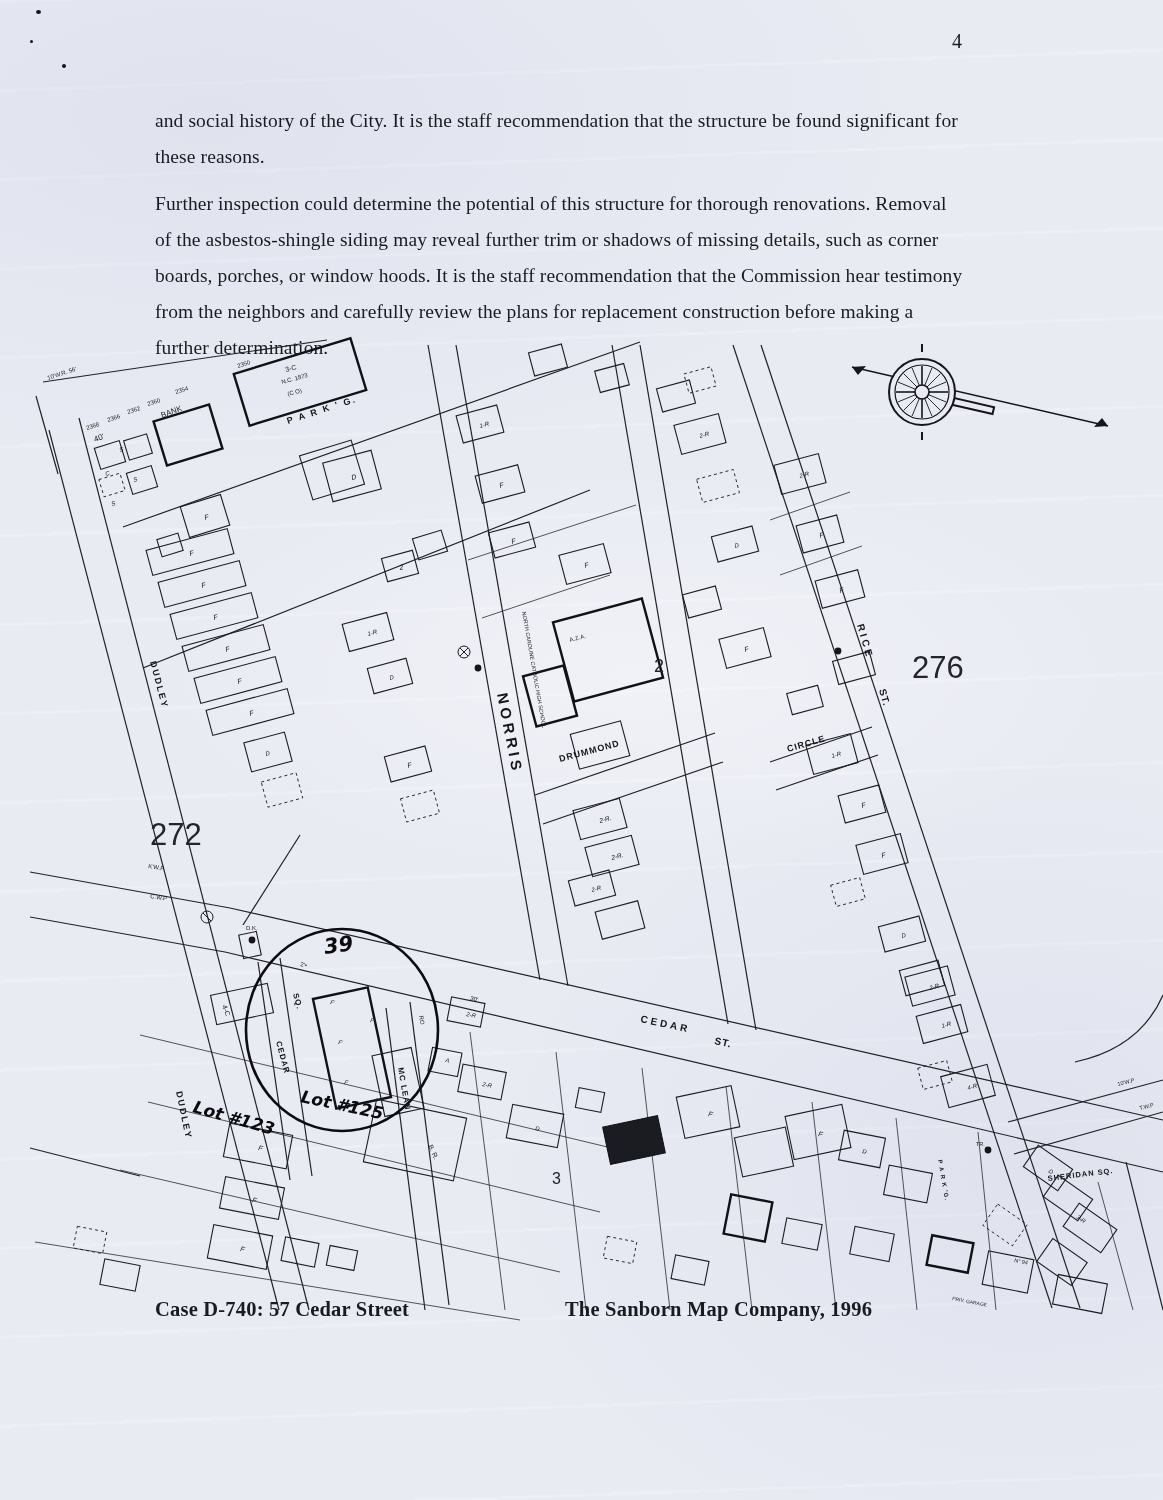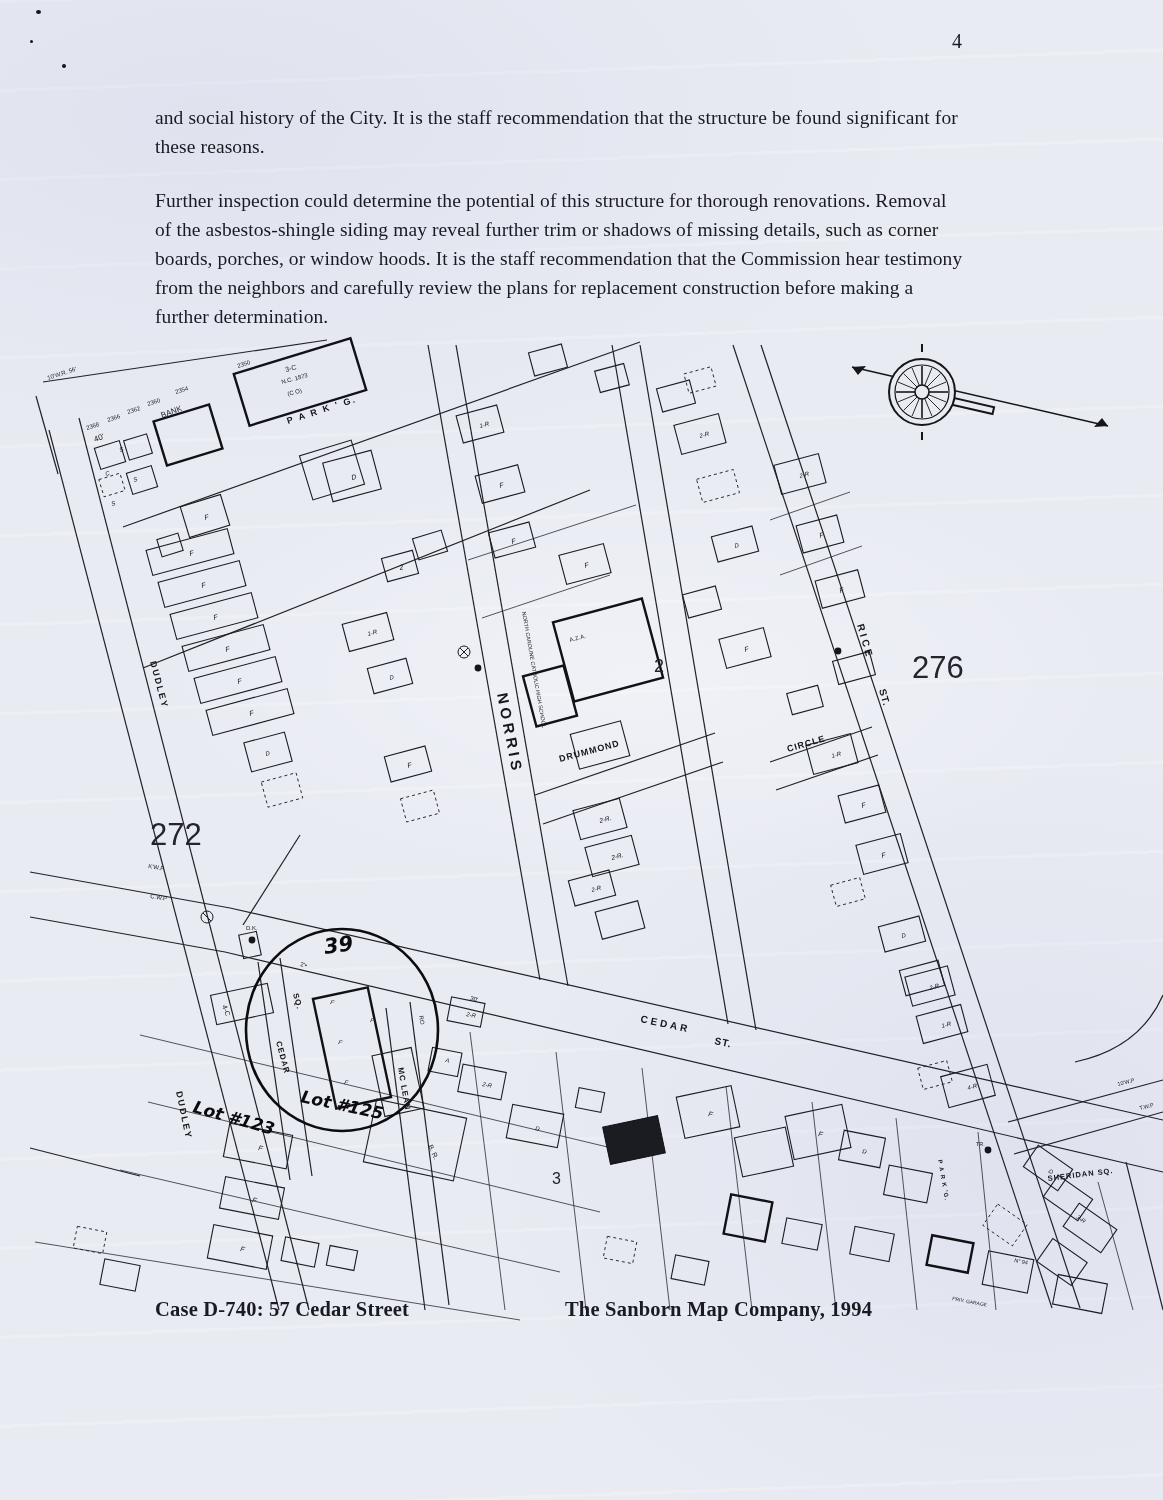--- a/index.html
+++ b/index.html
@@ -8,21 +8,21 @@
     background:
       radial-gradient(1200px 600px at 18% 8%, rgba(206,212,230,.35), transparent 60%),
       radial-gradient(900px 700px at 88% 78%, rgba(201,207,227,.30), transparent 60%),
       radial-gradient(700px 300px at 55% 45%, rgba(255,255,255,.35), transparent 70%),
       repeating-linear-gradient(178deg, rgba(255,255,255,.22) 0 3px, rgba(0,0,0,0) 3px 89px),
       #e9ebf3;
     font-family:"Liberation Serif", serif;color:#1a1a22;
   }
   .speck{position:absolute;background:#14141a;border-radius:50%;}
   .pagenum{position:absolute;left:952px;top:30px;font-size:20px;}
-  .para{position:absolute;left:155px;width:812px;font-size:19.5px;line-height:29px;letter-spacing:.1px;}
+  .para{position:absolute;left:155px;width:812px;font-size:19.5px;line-height:36px;letter-spacing:.1px;}
   .p1{top:103px;}
   .p2{top:186px;}
   .caption{position:absolute;top:1298px;font-weight:bold;font-size:20.5px;letter-spacing:.2px;}
   .cap-left{left:155px;}
   .cap-right{left:565px;}
   svg text{font-family:"Liberation Sans", sans-serif;fill:#17171d;}
   svg .slabel{fill:#15151a;font-weight:bold;}
   svg .bnum{fill:#24242c;}
   svg .blabel{fill:#111116;font-style:italic;}
   svg .tiny{fill:#1b1b22;}
@@ -340,14 +340,14 @@
         <text transform="translate(445,1062) rotate(11)" font-size="6" class="blabel">A</text>
         <text transform="translate(1048,1172) rotate(35)" font-size="6" class="blabel">D</text>
         <text transform="translate(1076,1218) rotate(35)" font-size="6" class="blabel">3-R</text>
         <text transform="translate(325,954) rotate(-8)" font-size="21" class="hand">39</text>
         <text transform="translate(192,1112) rotate(16)" font-size="17" class="hand">Lot #123</text>
         <text transform="translate(300,1102) rotate(12)" font-size="17" class="hand">Lot #125</text>
       </g>
   </svg>
 
   <div class="caption cap-left">Case D-740: 57 Cedar Street</div>
-  <div class="caption cap-right">The Sanborn Map Company, 1994</div>
+  <div class="caption cap-right">The Sanborn Map Company, 1996</div>
 </div>
 
 </body></html>

